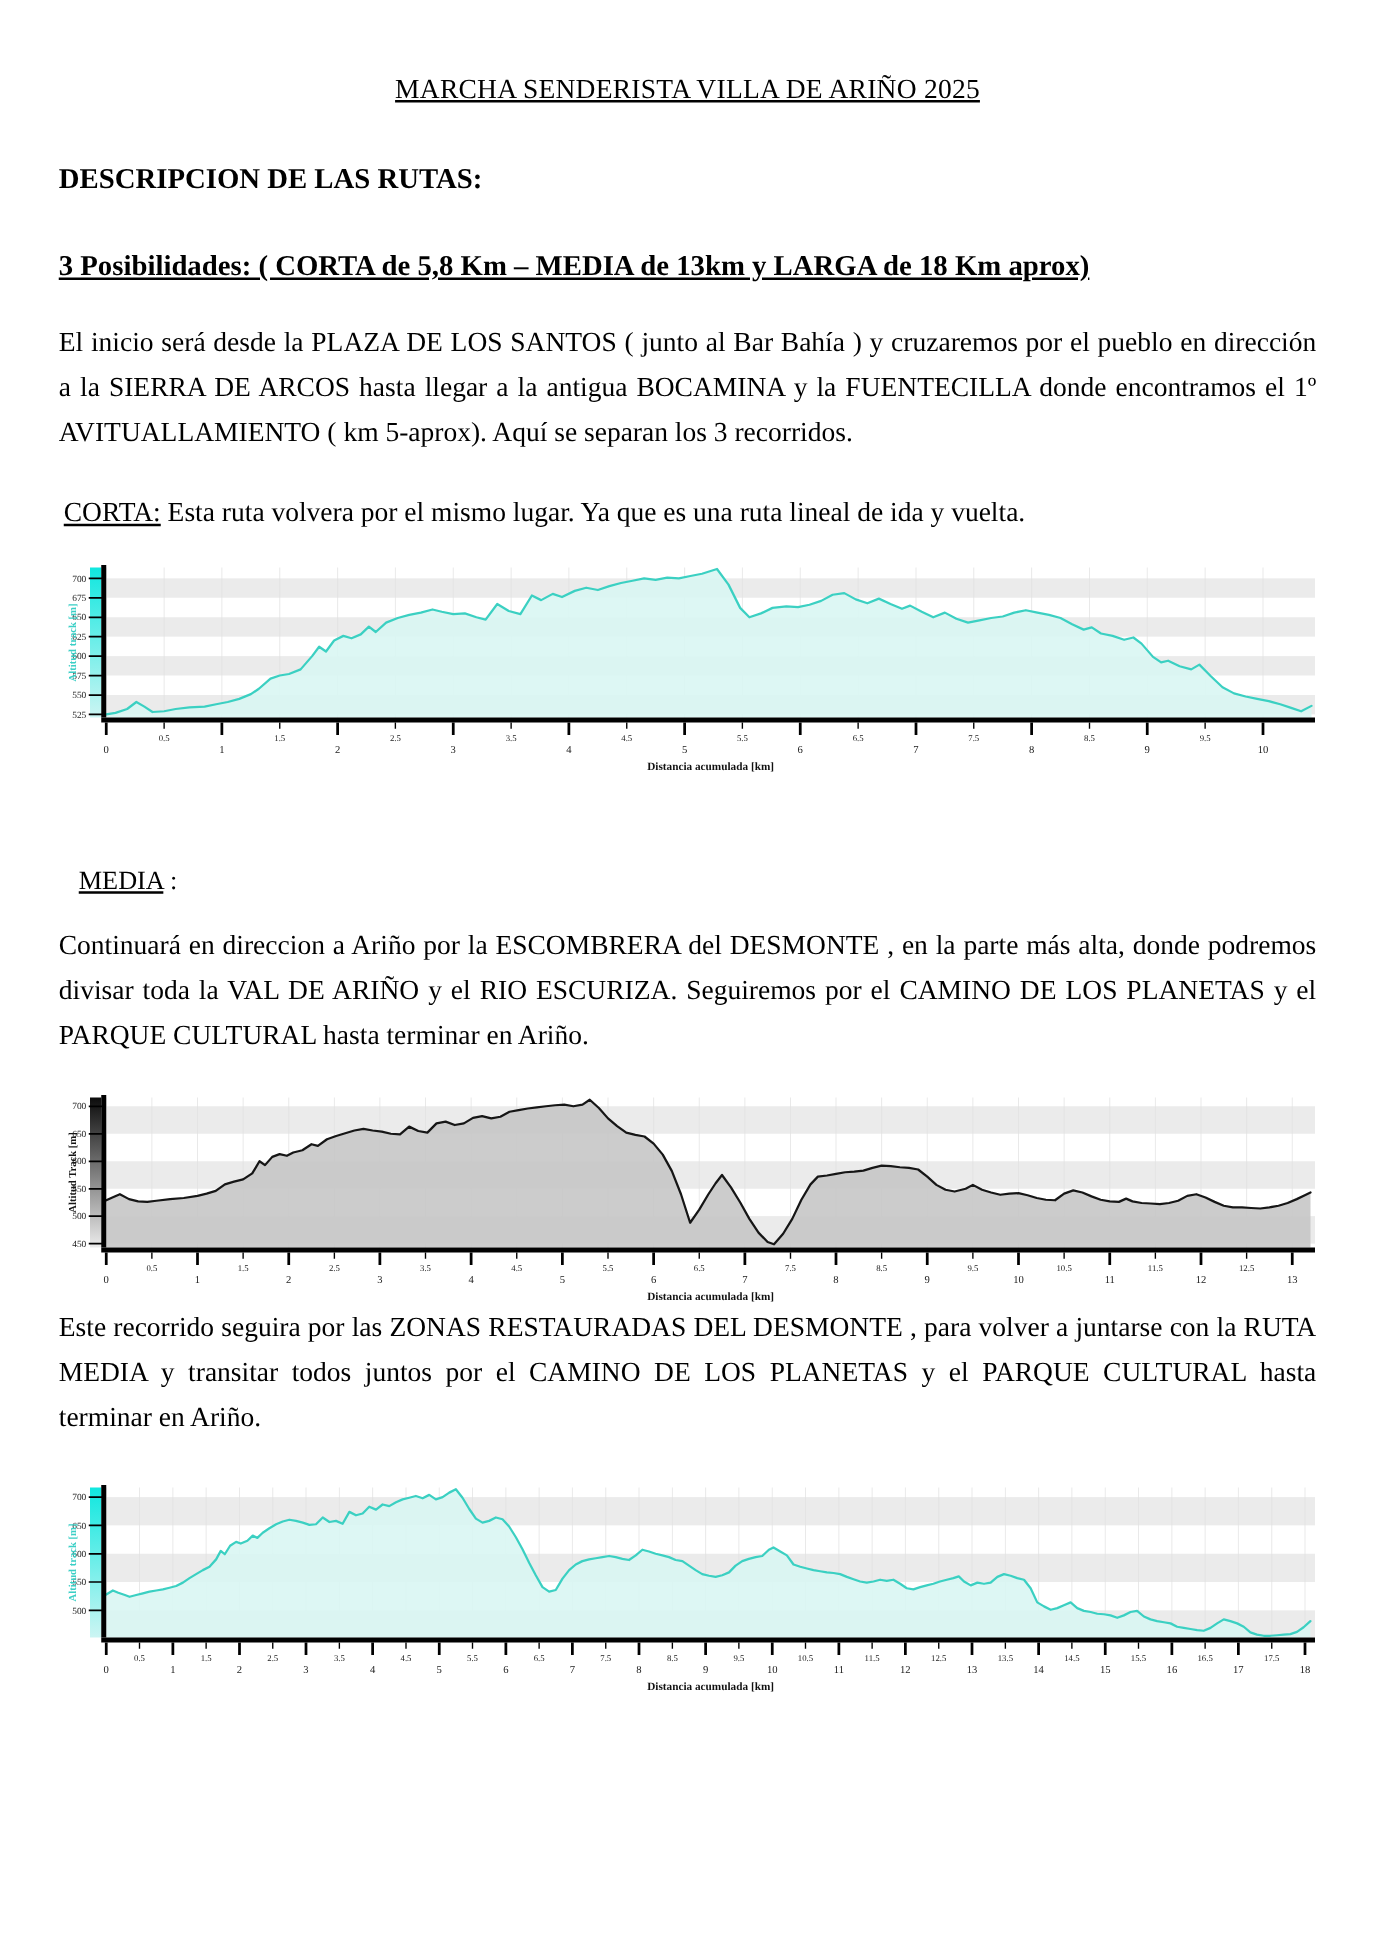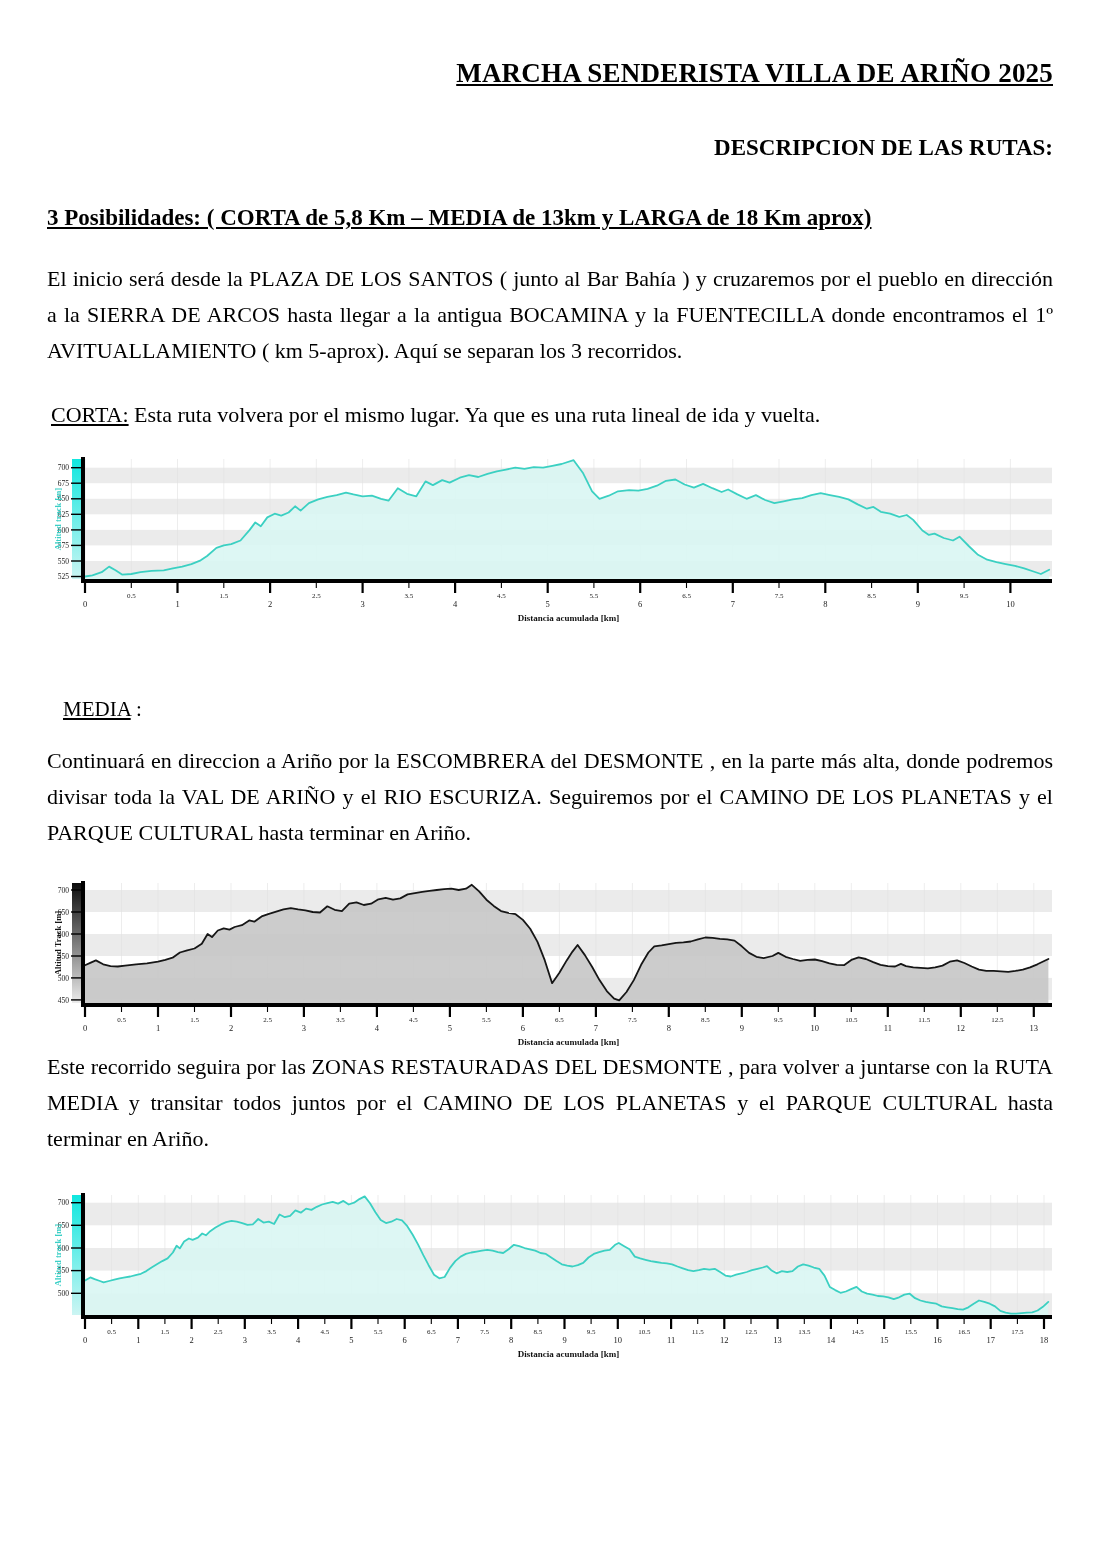--- a/index.html
+++ b/index.html
@@ -6,32 +6,31 @@
   .page{
     width:1100px;
     min-height:1559px;
     box-sizing:border-box;
     padding:50px 47px 40px 47px;
     font-family:"Liberation Serif", serif;
     color:#000;
     background:#fff;
   }
   .title{
-    text-align:right;
-    font-size:27px;
-    font-weight:bold;
+    text-align:center;
+    font-size:22px;
+    font-weight:normal;
     text-decoration:underline;
     margin:8px 0 0 0;
     letter-spacing:0.2px;
   }
   .h-desc{
     font-size:23px;
     font-weight:bold;
     margin:46px 0 0 0;
-    text-align:right;
   }
   .h-pos{
     font-size:23px;
     font-weight:bold;
     text-decoration:underline;
     margin:44px 0 0 0;
   }
   p.body{
     font-size:22px;
     line-height:36px;

